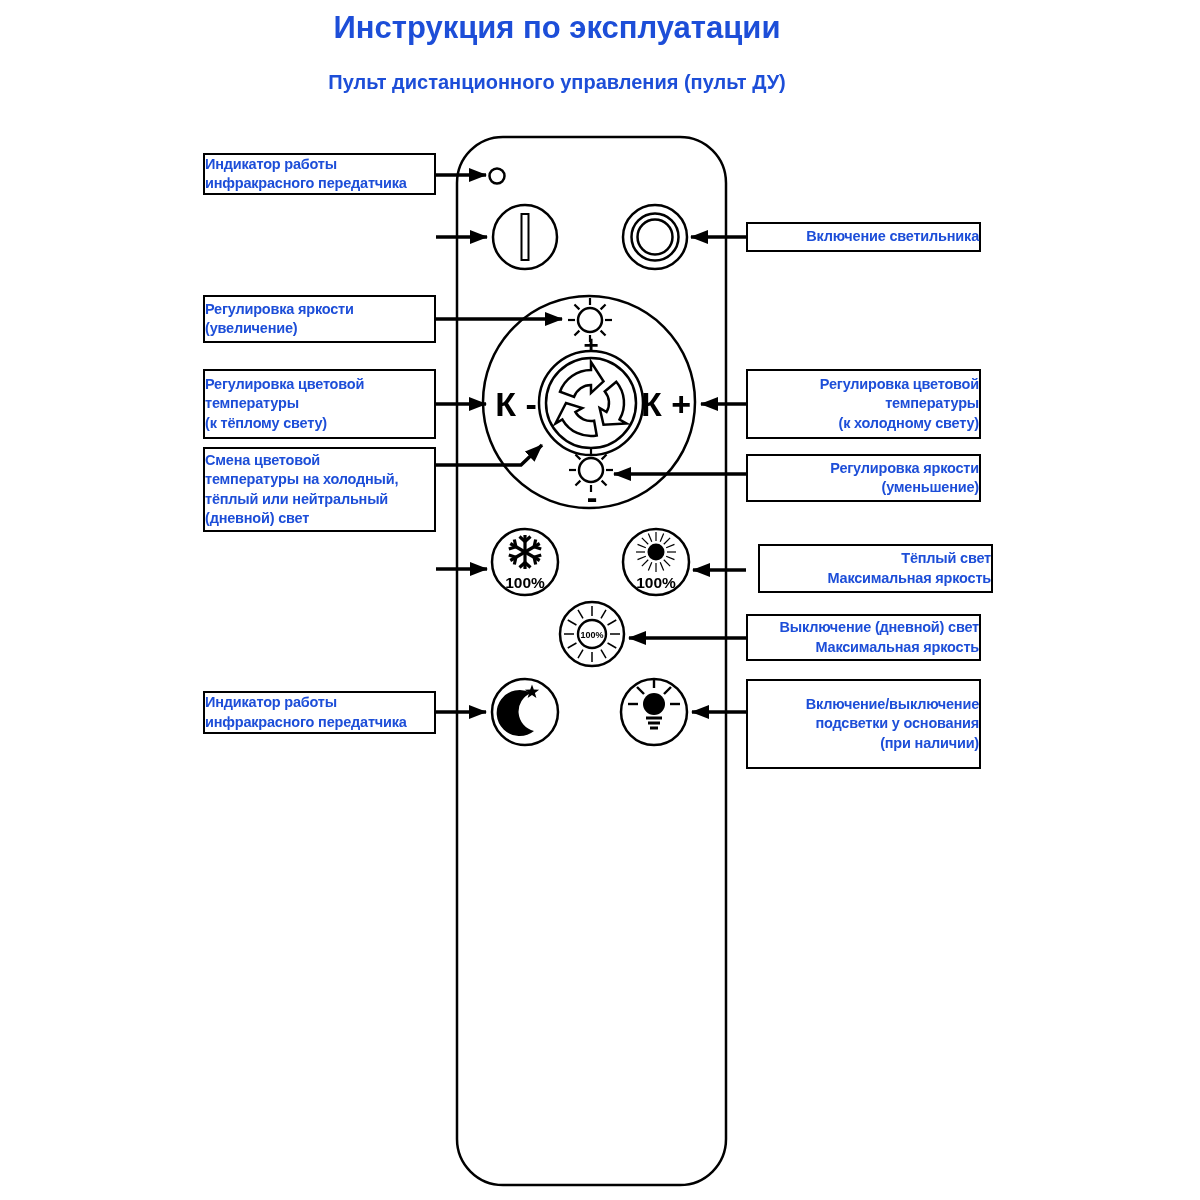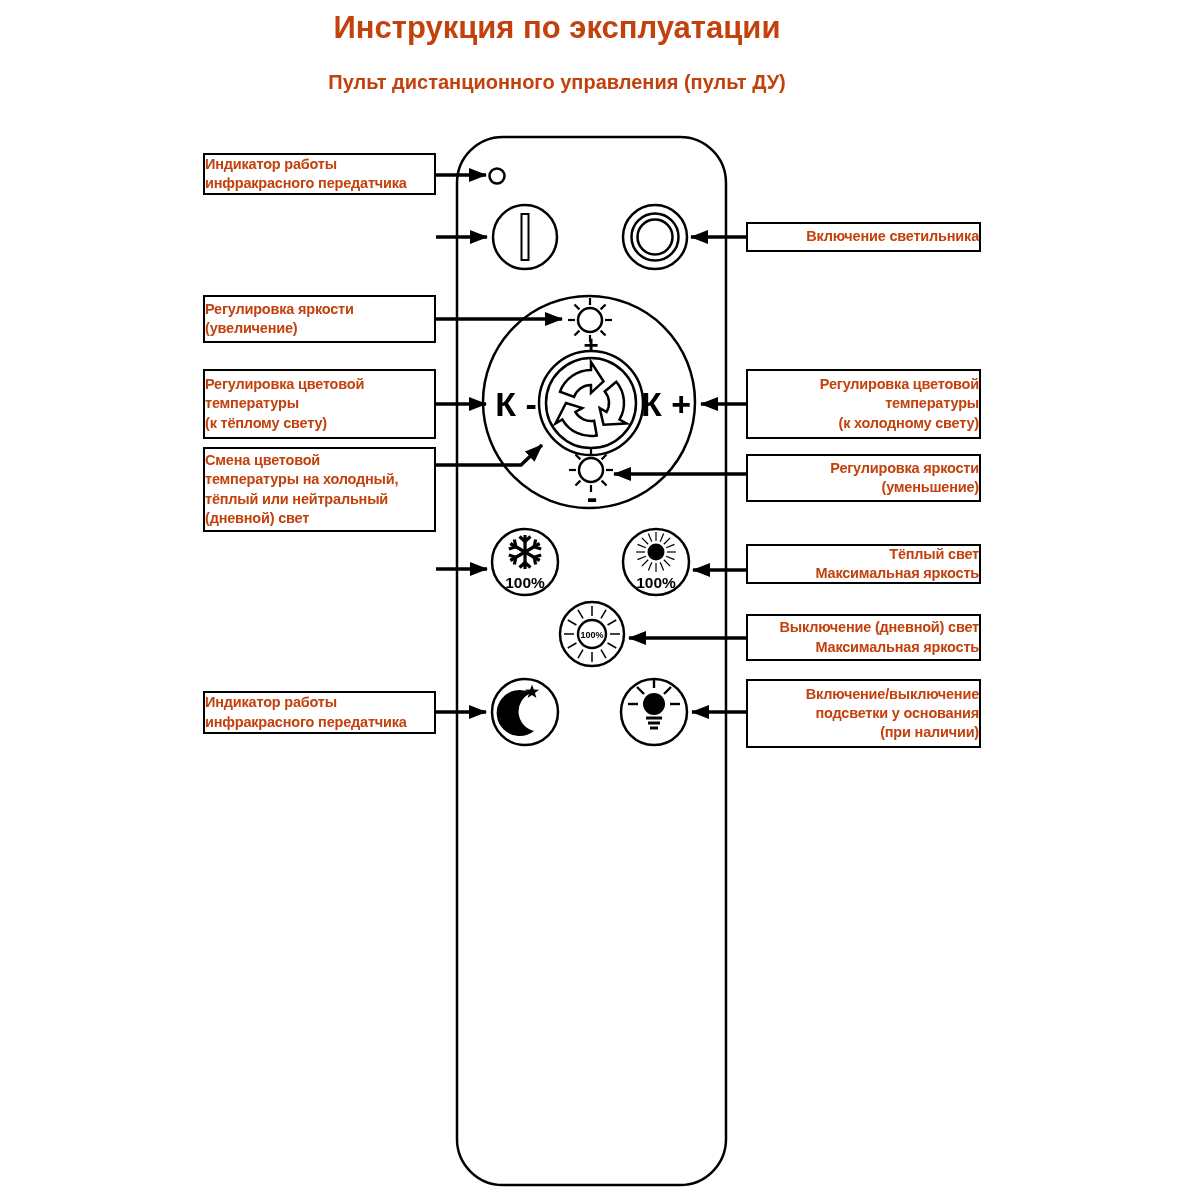--- a/index.html
+++ b/index.html
@@ -1,18 +1,18 @@
 <!DOCTYPE html>
 <html><head>
 <meta charset="utf-8">
 <style>
   html,body{margin:0;padding:0;background:#ffffff;}
   .stage{
     position:relative;width:1200px;height:1200px;background:#ffffff;
-    font-family:"Liberation Sans",sans-serif;color:#c2410c;overflow:hidden;
+    font-family:"Liberation Sans",sans-serif;color:#1d4ed8;overflow:hidden;
   }
   .title{
     position:absolute;top:10px;left:0;width:1114px;text-align:center;
     font-size:31px;font-weight:bold;
   }
   .subtitle{
     position:absolute;top:71px;left:0;width:1114px;text-align:center;
     font-size:20px;font-weight:bold;
   }
   svg.diagram{position:absolute;left:0;top:0;}
@@ -225,27 +225,27 @@
   </div>
   <div class="box rbox right" style="top:369px;height:70px;">
     <span>Регулировка цветовой
 температуры
 (к холодному свету)</span>
   </div>
   <div class="box rbox right" style="top:454px;height:48px;">
     <span>Регулировка яркости
 (уменьшение)</span>
   </div>
-  <div class="box rbox right" style="top:544px;height:40px;">
+  <div class="box rbox right" style="top:544px;height:49px;margin-left:12px;">
     <span>Тёплый свет
 Максимальная яркость</span>
   </div>
   <div class="box rbox right" style="top:614px;height:47px;">
     <span>Выключение (дневной) свет
 Максимальная яркость</span>
   </div>
-  <div class="box rbox right" style="top:679px;height:69px;">
+  <div class="box rbox right" style="top:679px;height:90px;">
     <span>Включение/выключение
 подсветки у основания
 (при наличии)</span>
   </div>
 
 </div>
 
 </body></html>

